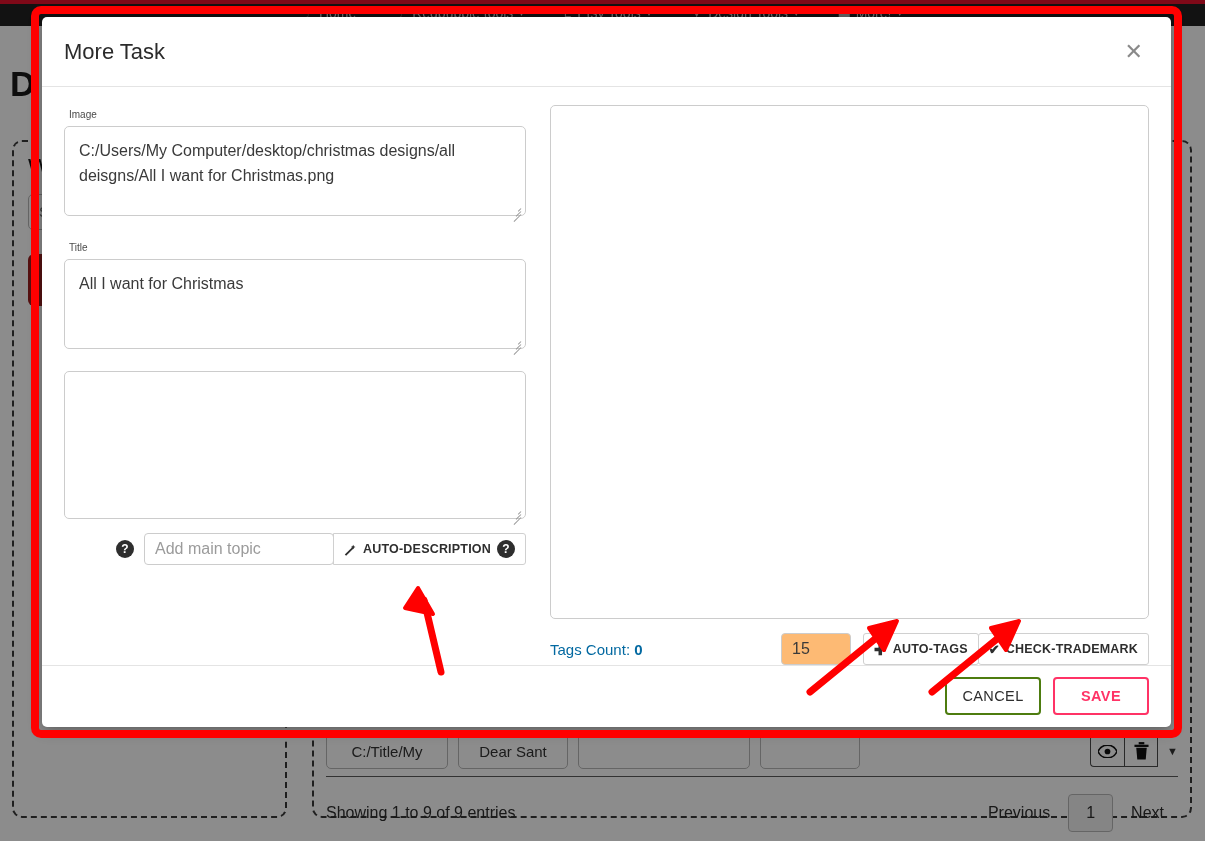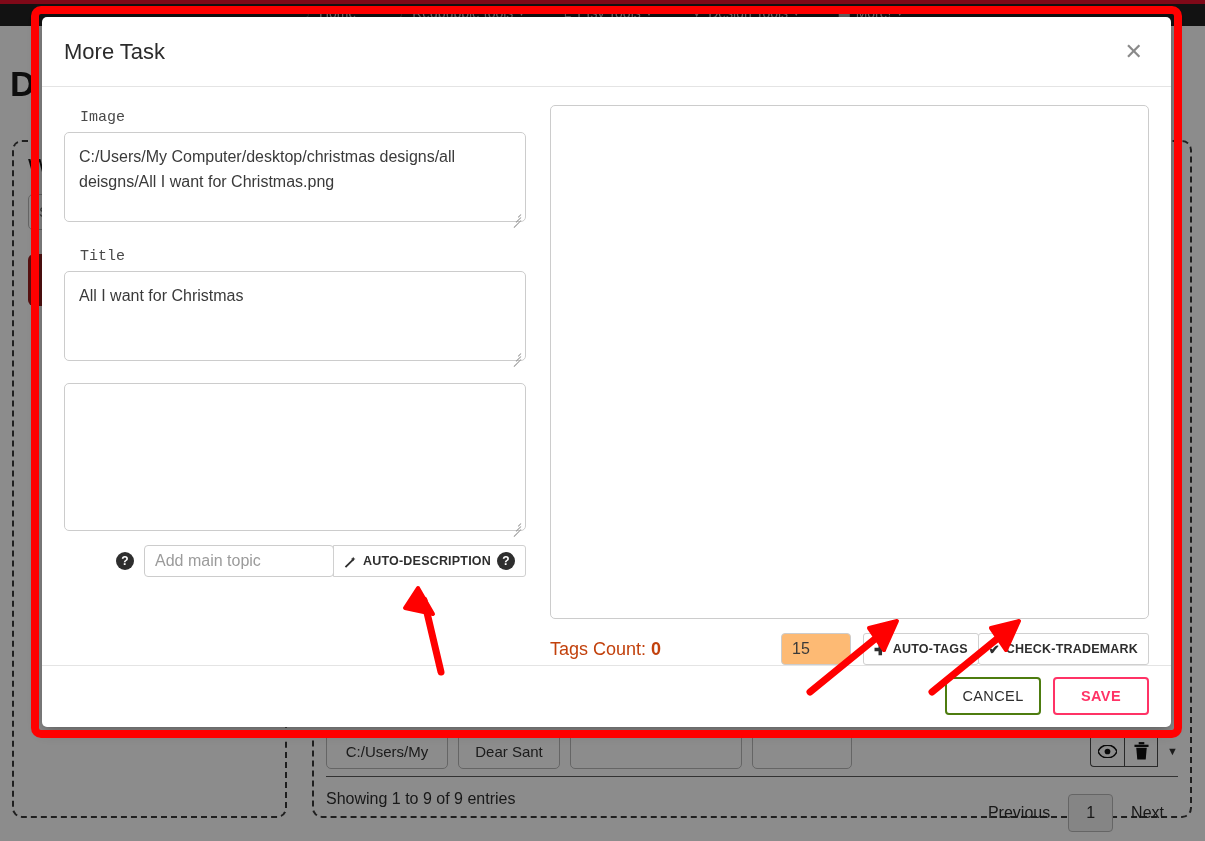--- a/index.html
+++ b/index.html
@@ -71,21 +71,21 @@
     position: absolute; left: 12px; right: 12px; top: 586px; height: 46px;
     display: flex; align-items: center; gap: 10px;
   }
   .tcell {
     border: 1px solid #b9b9b9; border-radius: 5px; background: #fff;
     height: 36px; display: flex; align-items: center; justify-content: center;
     font-size: 15px; color: #333; padding: 0 10px; white-space: nowrap;
     overflow: hidden;
   }
   .tc-path  { width: 122px; }
-  .tc-title { width: 102px; }
+  .tc-title { width: 110px; }
   .tc-blank1{ width: 172px; }
   .tc-blank2{ width: 100px; }
   .tc-status{
     border: none; background: transparent; width: 180px;
     justify-content: flex-start; font-size: 22px; color: #2a2a2a;
     padding-left: 62px;
   }
   .act-group { display: flex; align-items: center; margin-left: auto; }
   .act-btn {
     width: 34px; height: 32px; border: 1px solid #4b4b4b; background: #fff;
@@ -94,21 +94,21 @@
   .act-btn:first-child { border-radius: 4px 0 0 4px; border-right: none; }
   .act-btn:last-child  { border-radius: 0 4px 4px 0; }
   .act-caret { margin-left: 9px; font-size: 11px; color: #333; }
 
   .tbl-sep {
     position: absolute; left: 12px; right: 12px; top: 634px; height: 1px;
     background: #5c5c5c;
   }
   .tbl-foot {
     position: absolute; left: 12px; right: 12px; top: 648px; height: 46px;
-    display: flex; 
+    display: flex; align-items: center;
   }
   .foot-info { font-size: 16px; color: #2f2f2f; }
   .foot-pager { margin-left: auto; display: flex; align-items: center; gap: 4px; }
   .pg-link { font-size: 16px; color: #2f2f2f; padding: 8px 14px; }
   .pg-num {
     font-size: 16px; color: #2f2f2f; padding: 9px 17px;
     border: 1px solid #b9b9b9; border-radius: 4px; background: #f3f3f3;
   }
 
   
@@ -141,21 +141,21 @@
     line-height: 1; cursor: pointer; padding: 4px 6px;
   }
   .modal-body {
     display: flex; padding: 18px 22px 0 22px; gap: 24px;
     height: 578px;
   }
   .col-left  { width: 462px; }
   .col-right { flex: 1; display: flex; flex-direction: column; }
 
   .fld-label {
-    font-size: 15px; color: #4a4a4a; margin: 4px 0 6px 16px; font-family: Liberation Mono, monospace;
+    font-size: 10px; color: #4a4a4a; margin: 4px 0 6px 5px;
   }
   .ta {
     width: 100%; border: 1px solid #ccc; border-radius: 5px;
     background: #fff; font-family: "Liberation Sans", sans-serif;
     font-size: 16px; color: #3a3a3a; padding: 12px 14px;
     line-height: 1.55; resize: none; outline: none; position: relative;
   }
   .ta-wrap { position: relative; }
   .grip {
     position: absolute; right: 4px; bottom: 3px;
@@ -199,21 +199,21 @@
   }
   #btn-auto-desc { margin-left: -1px; border-radius: 0 3px 3px 0; }
 
   .tags-box {
     flex: 1; border: 1px solid #ccc; border-radius: 5px; background: #fff;
     min-height: 0;
   }
   .tags-footer {
     display: flex; align-items: center; margin-top: 14px; gap: 0;
   }
-  .tags-count { font-size: 18px; color: #c2410c; }
+  .tags-count { font-size: 15px; color: #0369a1; }
   .tags-count b { font-weight: 700; }
   .tags-actions { margin-left: auto; display: flex; align-items: center; }
   .num-input {
     width: 70px; height: 32px; border: 1px solid #ccc; border-radius: 4px;
     padding: 0 10px; font-size: 16px; color: #3a3a3a; outline: none;
     font-family: "Liberation Sans", sans-serif; background: #fdba74;
     margin-right: 12px;
   }
   #btn-check-tm { margin-left: -1px; }
 
@@ -273,21 +273,21 @@
 
     <div class="dashed-panel" id="left-panel">
       <div class="lp-head">W</div>
       <div class="lp-field">S</div>
       <div class="lp-btn"></div>
     </div>
 
     <div class="dashed-panel" id="right-panel">
 
       <div class="tbl-row">
-        <div class="tcell tc-path">C:/Users/My</div>
+        <div class="tcell tc-path">C:/Title/My</div>
         <div class="tcell tc-title">Dear Sant</div>
         <div class="tcell tc-blank1"></div>
         <div class="tcell tc-blank2"></div>
         <div class="act-group">
           <div class="act-btn">
             <svg width="19" height="13" viewBox="0 0 24 16">
               <path d="M12 0C6 0 1.7 4.3 0 8c1.7 3.7 6 8 12 8s10.3-4.3 12-8c-1.7-3.7-6-8-12-8z" fill="none" stroke="#111" stroke-width="2"></path>
               <circle cx="12" cy="8" r="3.6" fill="#111"></circle>
             </svg>
           </div>

